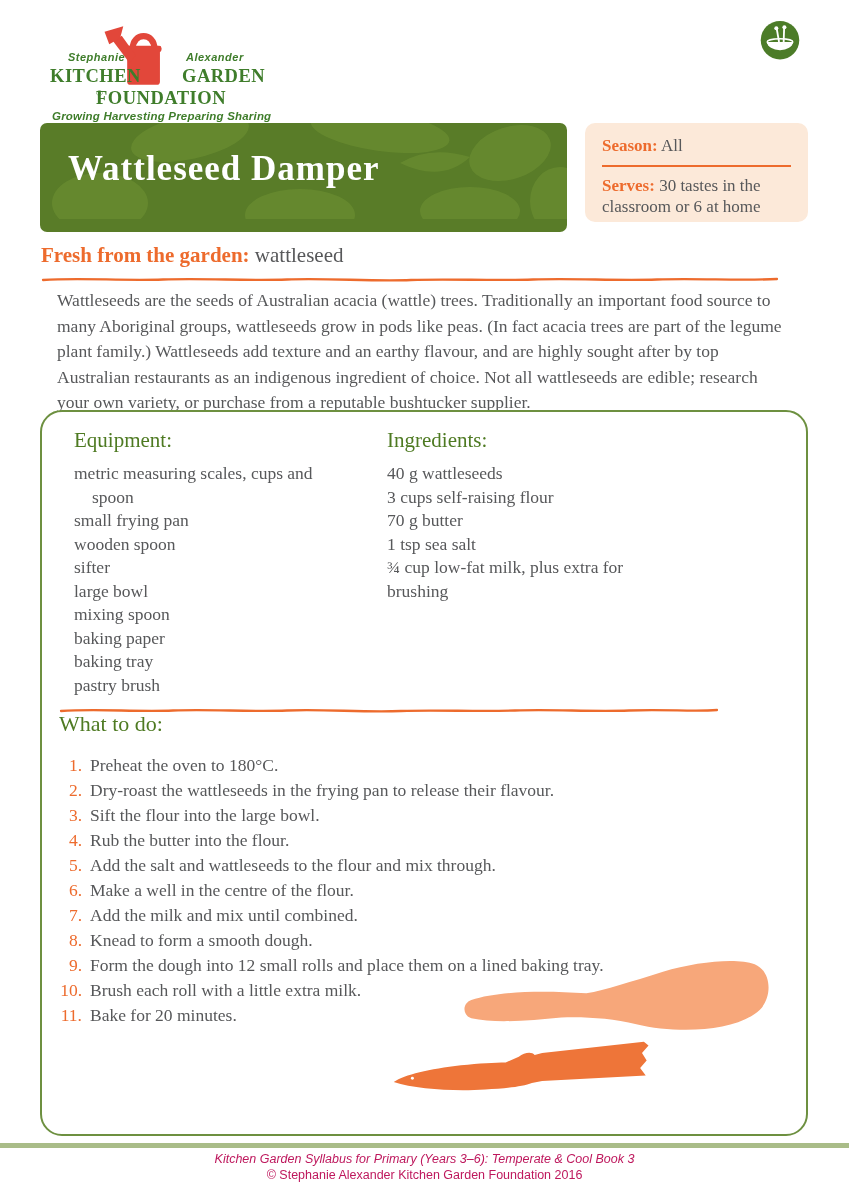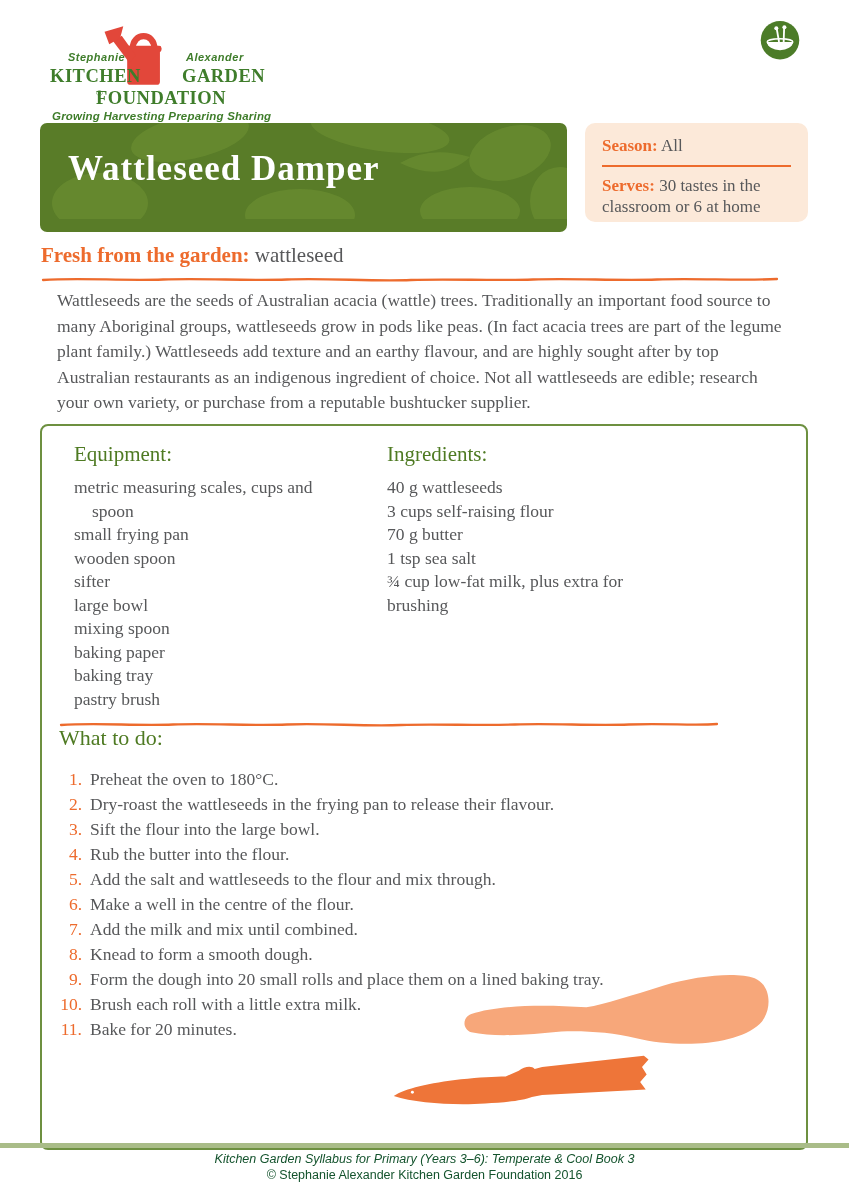--- a/index.html
+++ b/index.html
@@ -36,21 +36,21 @@
   
   .fresh-section { position:absolute; left:41px; top:243px; width:738px; font-size:21px; }
   .fresh-label { color:#ed6b2d; font-weight:bold; }
   .fresh-value { color:#57585a; }
   .wavy { display:block; margin-top:7px; }
 
   
   .intro { position:absolute; left:57px; top:288px; width:736px; font-size:17.5px; line-height:25.5px; color:#57585a; }
 
   
-  .recipe-box { position:absolute; left:40px; top:424px; width:768px; height:726px; border:2px solid #6d9040; border-radius:8px; background:#ffffff; }
+  .recipe-box { position:absolute; left:40px; top:410px; width:768px; height:726px; border:2px solid #6d9040; border-radius:22px; background:#ffffff; }
   .columns { position:absolute; left:32px; top:16px; display:flex; width:700px; }
   .col-equipment { width:313px; }
   .col-ingredients { flex:1; }
   .box-heading { font-size:21px; font-weight:400; color:#4e7a22; margin-bottom:9px; }
   .plain-list { list-style:none; font-size:17.5px; line-height:23.5px; color:#57585a; }
   .col-equipment .plain-list li { max-width:240px; padding-left:18px; text-indent:-18px; }
   .col-ingredients .plain-list li { max-width:255px; }
 
   .method-divider { position:absolute; left:17px; top:287px; }
   .method { position:absolute; left:17px; top:299px; width:710px; }
@@ -58,21 +58,21 @@
   .steps { list-style:none; font-size:17.5px; color:#57585a; }
   .steps li { display:flex; line-height:25px; }
   .step-num { width:31px; min-width:31px; text-align:right; color:#ed6b2d; padding-right:8px; }
   .step-txt { max-width:515px; }
 
   .spatula-wrap { position:absolute; right:14px; top:538px; width:348px; height:100px; }
   .brush-wrap { position:absolute; left:348px; top:622px; width:280px; height:68px; }
 
   
   .footer-bar { position:absolute; left:0; top:1143px; width:849px; height:5px; background:#a9bc88; }
-  .footer-text { position:absolute; left:0; top:1151px; width:849px; text-align:center; font-family:"Liberation Sans", sans-serif; font-size:12.5px; line-height:16px; color:#14532d; }
+  .footer-text { position:absolute; left:0; top:1151px; width:849px; text-align:center; font-family:"Liberation Sans", sans-serif; font-size:12.5px; line-height:16px; color:#be185d; }
   .footer-line1 { font-style:italic; }
 </style>
 </head>
 <body>
 
 <div class="page">
 
   <div class="logo">
     <svg class="logo-can" viewBox="0 0 100 100">
       <g fill="#e2473a">
@@ -209,21 +209,21 @@
             <span class="step-txt">Add the milk and mix until combined.</span>
           </li>
 
           <li>
             <span class="step-num">8.</span>
             <span class="step-txt">Knead to form a smooth dough.</span>
           </li>
 
           <li>
             <span class="step-num">9.</span>
-            <span class="step-txt">Form the dough into 20 small rolls and place them on a lined baking tray.</span>
+            <span class="step-txt">Form the dough into 12 small rolls and place them on a lined baking tray.</span>
           </li>
 
           <li>
             <span class="step-num">10.</span>
             <span class="step-txt">Brush each roll with a little extra milk.</span>
           </li>
 
           <li>
             <span class="step-num">11.</span>
             <span class="step-txt">Bake for 20 minutes.</span>

